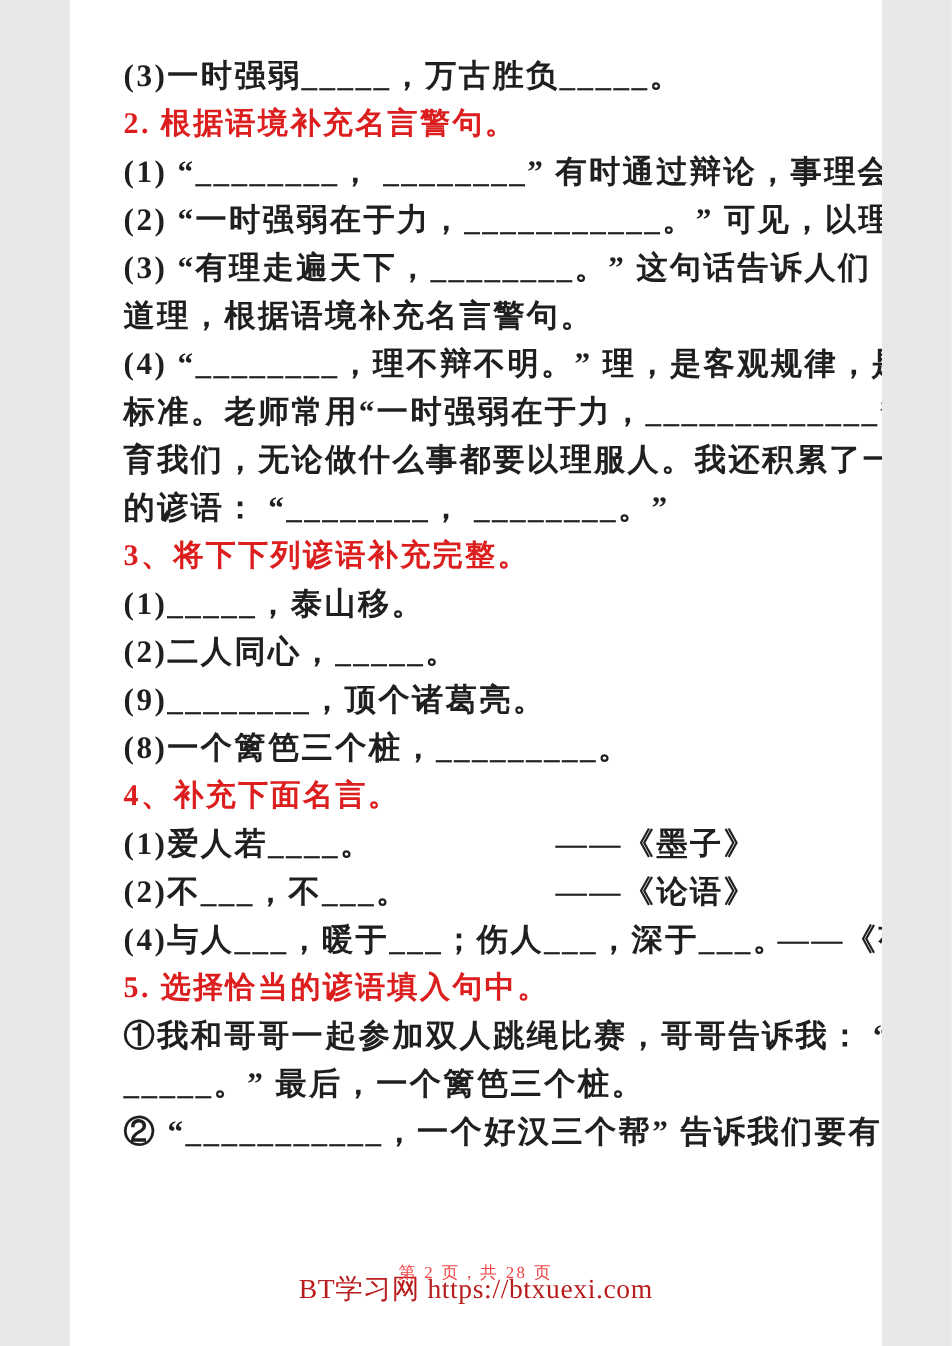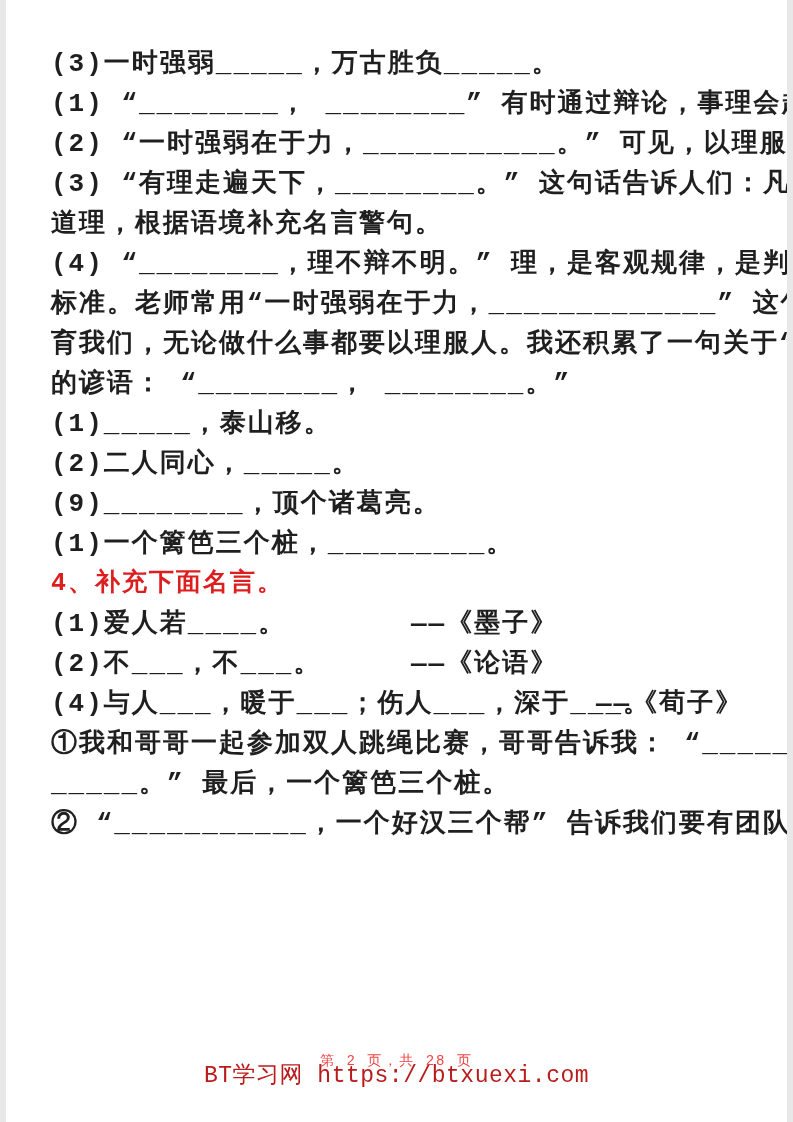--- a/index.html
+++ b/index.html
@@ -1,22 +1,22 @@
 <!DOCTYPE html>
 <html><head>
 <meta charset="utf-8">
 <style>
   html,body{margin:0;padding:0;background:#e8e8e8;}
   .page{
     position:relative;
-    width:781px;height:1122px;
+    width:677px;height:1122px;
     margin:0 auto;
     background:#ffffff;
     overflow:hidden;
-    font-family:Liberation Mono, monospace;
+    font-family:Liberation Serif, serif;
     color:#1f1f1f;
   }
   .content{
     position:absolute;
     top:44px;left:45px;right:6px;
     }
   .ln{
     height:40px;
     line-height:40px;
     font-size:26px;
@@ -59,47 +59,50 @@
     letter-spacing:0.5px;
   }
 </style>
 </head>
 <body>
 
 <div class="page">
   <div class="content">
 
     <div class="ln">(3)一时强弱_____，万古胜负_____。</div>
+    <div class="ln hd">2. 根据语境补充名言警句。</div>
     <div class="ln">(1) “________， ________” 有时通过辩论，事理会越来越明晰。</div>
     <div class="ln">(2) “一时强弱在于力，___________。” 可见，以理服人，是多</div>
     <div class="ln">(3) “有理走遍天下，________。” 这句话告诉人们：凡事要讲</div>
     <div class="ln">道理，根据语境补充名言警句。</div>
     <div class="ln">(4) “________，理不辩不明。” 理，是客观规律，是判断是非的</div>
     <div class="ln">标准。老师常用“一时强弱在于力，_____________” 这句话来教</div>
     <div class="ln">育我们，无论做什么事都要以理服人。我还积累了一句关于“理”</div>
     <div class="ln">的谚语： “________， ________。”</div>
+    <div class="ln hd">3、将下下列谚语补充完整。</div>
     <div class="ln">(1)_____，泰山移。</div>
     <div class="ln">(2)二人同心，_____。</div>
     <div class="ln">(9)________，顶个诸葛亮。</div>
-    <div class="ln">(1)一个篱笆三个桩，_________。</div>
+    <div class="ln">(8)一个篱笆三个桩，_________。</div>
     <div class="ln hd">4、补充下面名言。</div>
 
     <div class="ln nv">
       <span class="nv-t w360">(1)爱人若____。</span>
       <span class="nv-s">——《墨子》</span>
     </div>
     <div class="ln nv">
       <span class="nv-t w360">(2)不___，不___。</span>
       <span class="nv-s">——《论语》</span>
     </div>
     <div class="ln nv">
       <span class="nv-t w545">(4)与人___，暖于___；伤人___，深于___。</span>
       <span class="nv-s">——《荀子》</span>
     </div>
 
+    <div class="ln hd">5. 选择恰当的谚语填入句中。</div>
     <div class="ln">①我和哥哥一起参加双人跳绳比赛，哥哥告诉我： “_______，__</div>
     <div class="ln">_____。” 最后，一个篱笆三个桩。</div>
     <div class="ln">② “___________，一个好汉三个帮” 告诉我们要有团队意识，</div>
 
   </div>
 
   <div class="footer">
     <div class="watermark">BT学习网 https://btxuexi.com</div>
     <div class="pagenum">第 2 页，共 28 页</div>
   </div>

